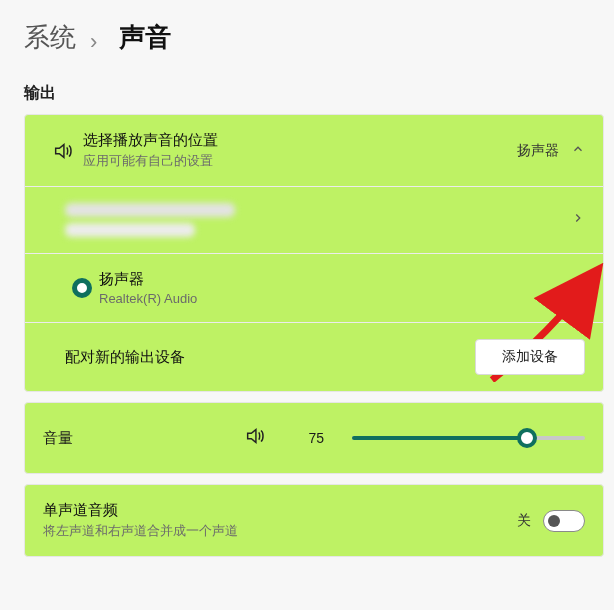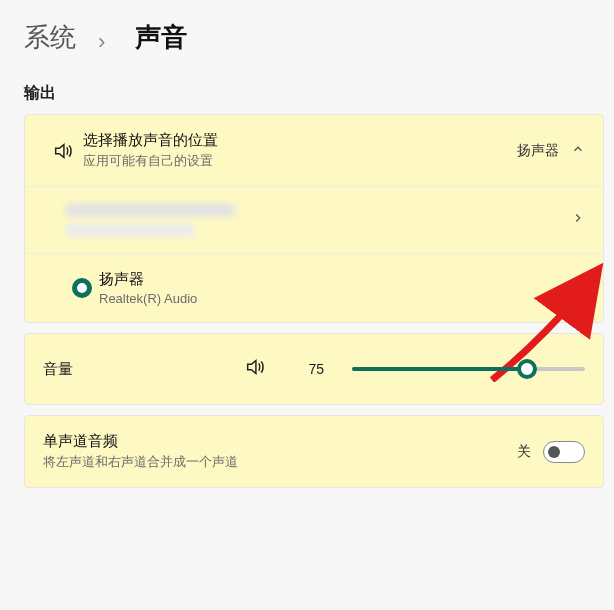--- a/index.html
+++ b/index.html
@@ -6,36 +6,36 @@
   html, body { width: 614px; height: 610px; overflow: hidden; }
   body {
     font-family: "Segoe UI", "Microsoft YaHei", sans-serif;
     background: #f7f7f7;
     color: #1a1a1a;
     padding: 20px 10px 10px 24px;
   }
   .breadcrumb {
     display: flex;
     align-items: flex-end;
-    gap: 22px;
+    gap: 14px;
     margin-bottom: 28px;
   }
   .breadcrumb .crumb-system { font-size: 26px; color: #555; font-weight: 400; }
   .breadcrumb .sep { font-size: 22px; color: #888; }
   .breadcrumb .crumb-sound { font-size: 26px; color: #111; font-weight: 600; margin-left: 8px; }
 
   .section-head {
     font-size: 16px;
     font-weight: 600;
     color: #222;
     margin-bottom: 10px;
   }
 
   .card {
-    background: #fef9c3;
+    background: #bef264;
     border: 1px solid #e6e6e6;
     border-radius: 4px;
     margin-bottom: 10px;
   }
   .row {
     display: flex;
     align-items: center;
     padding: 16px 18px;
     border-bottom: 1px solid #ececec;
     position: relative;
@@ -166,20 +166,26 @@
     <svg class="arrow-ann" style="right:-4px; top:8px;" width="150" height="120" viewBox="0 0 150 120">
       <defs>
         <marker id="ah" markerWidth="10" markerHeight="10" refX="8" refY="5" orient="auto">
           <path d="M0,0 L10,5 L0,10 Z" fill="#e21b1b"></path>
         </marker>
       </defs>
       <path d="M35,118 C70,90 110,50 138,12" stroke="#e21b1b" stroke-width="7" fill="none" marker-end="url(#ah)"></path>
     </svg>
   </div>
 
+  <div class="row indent">
+    <div class="row-text">
+      <span class="row-title">配对新的输出设备</span>
+    </div>
+    <button class="btn-outline">添加设备</button>
+  </div>
 </div>
 
 <div class="card">
   <div class="row vol-row">
     <span class="vol-label">音量</span>
     <span style="flex:1"></span>
     <span class="vol-icon">
       <svg width="22" height="22" viewBox="0 0 24 24" fill="none" stroke="currentColor" stroke-width="1.6">
         <path d="M4 9v6h4l5 4V5L8 9H4z"></path>
         <path d="M16 8c1.5 1 1.5 7 0 8"></path>

